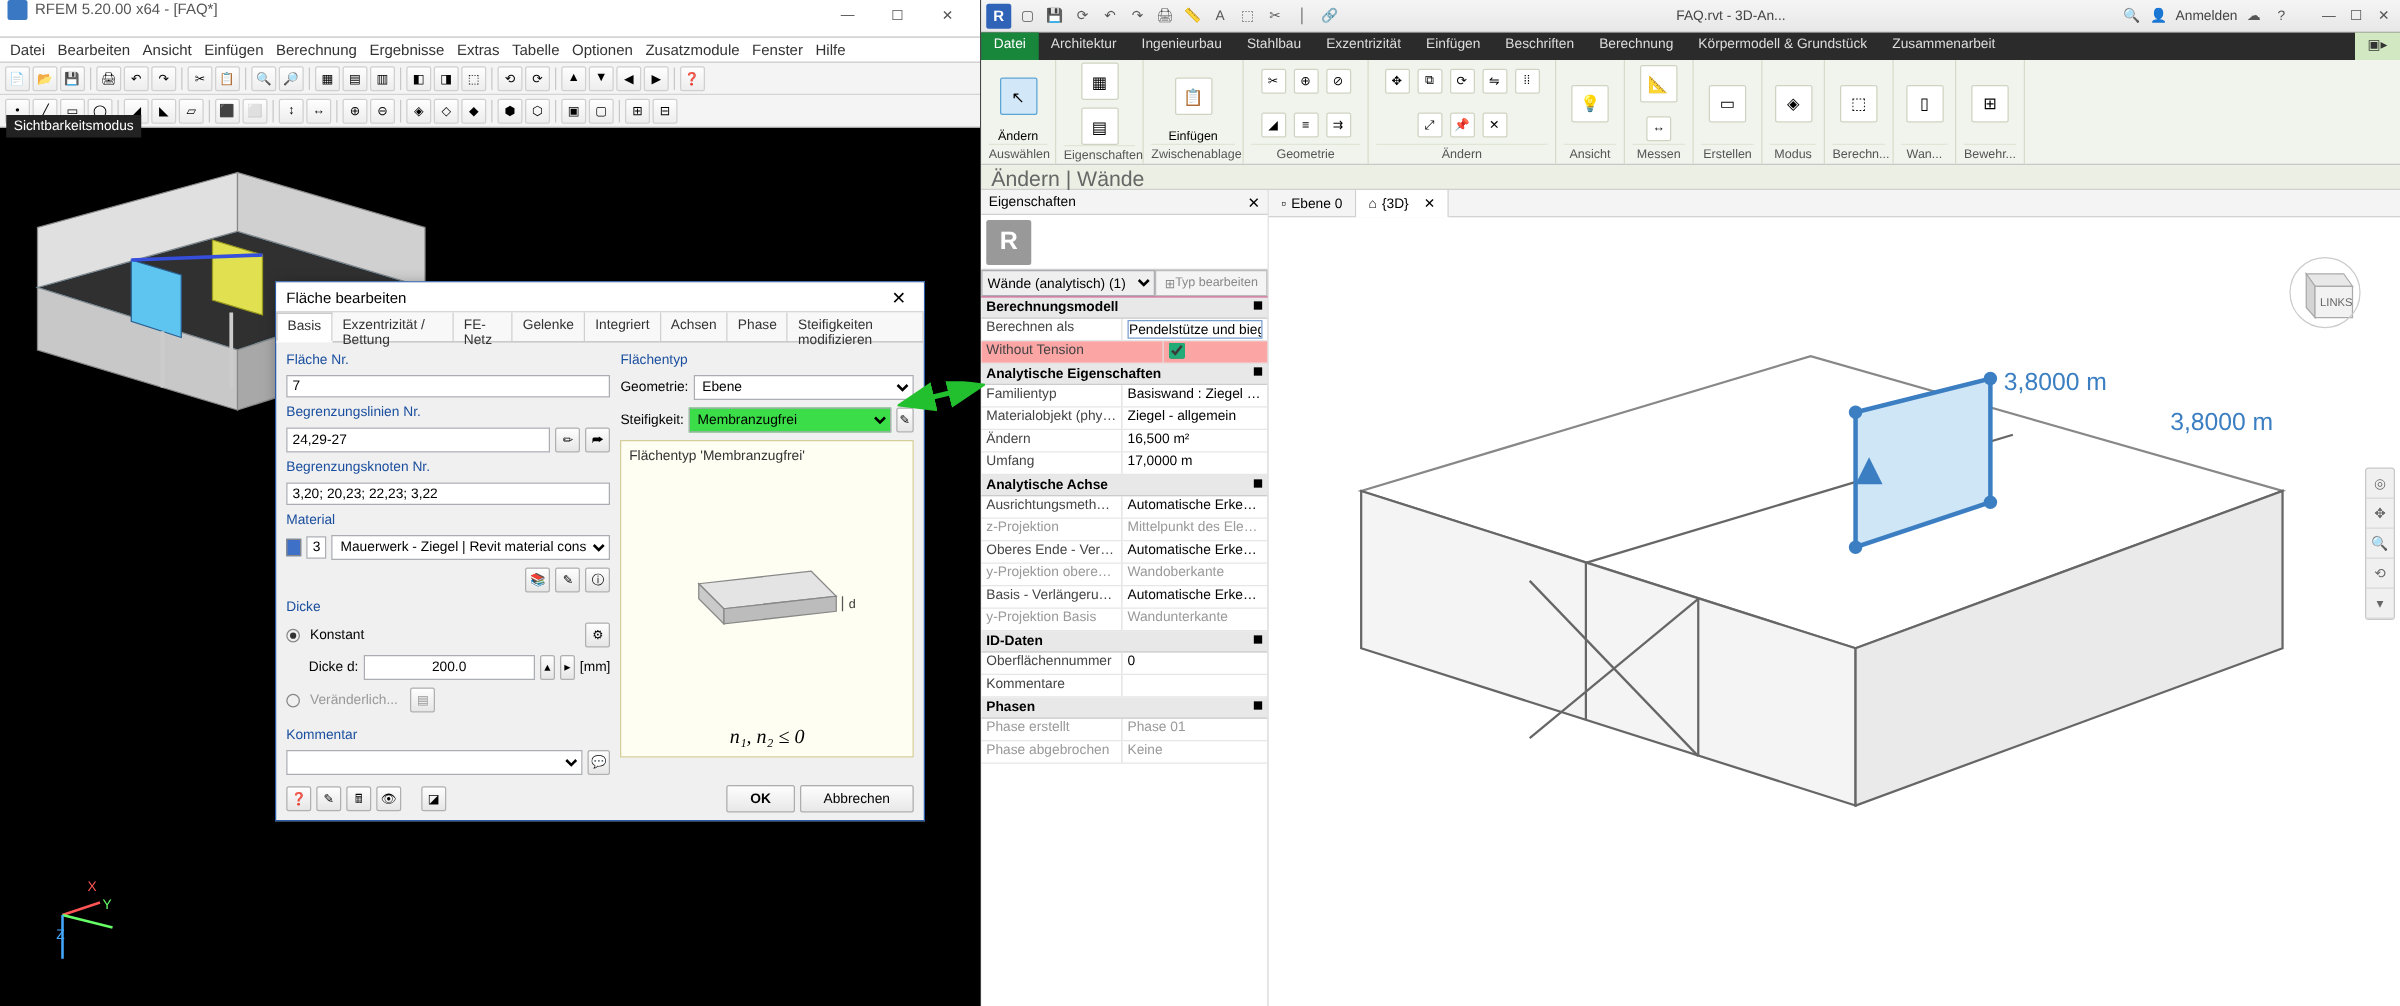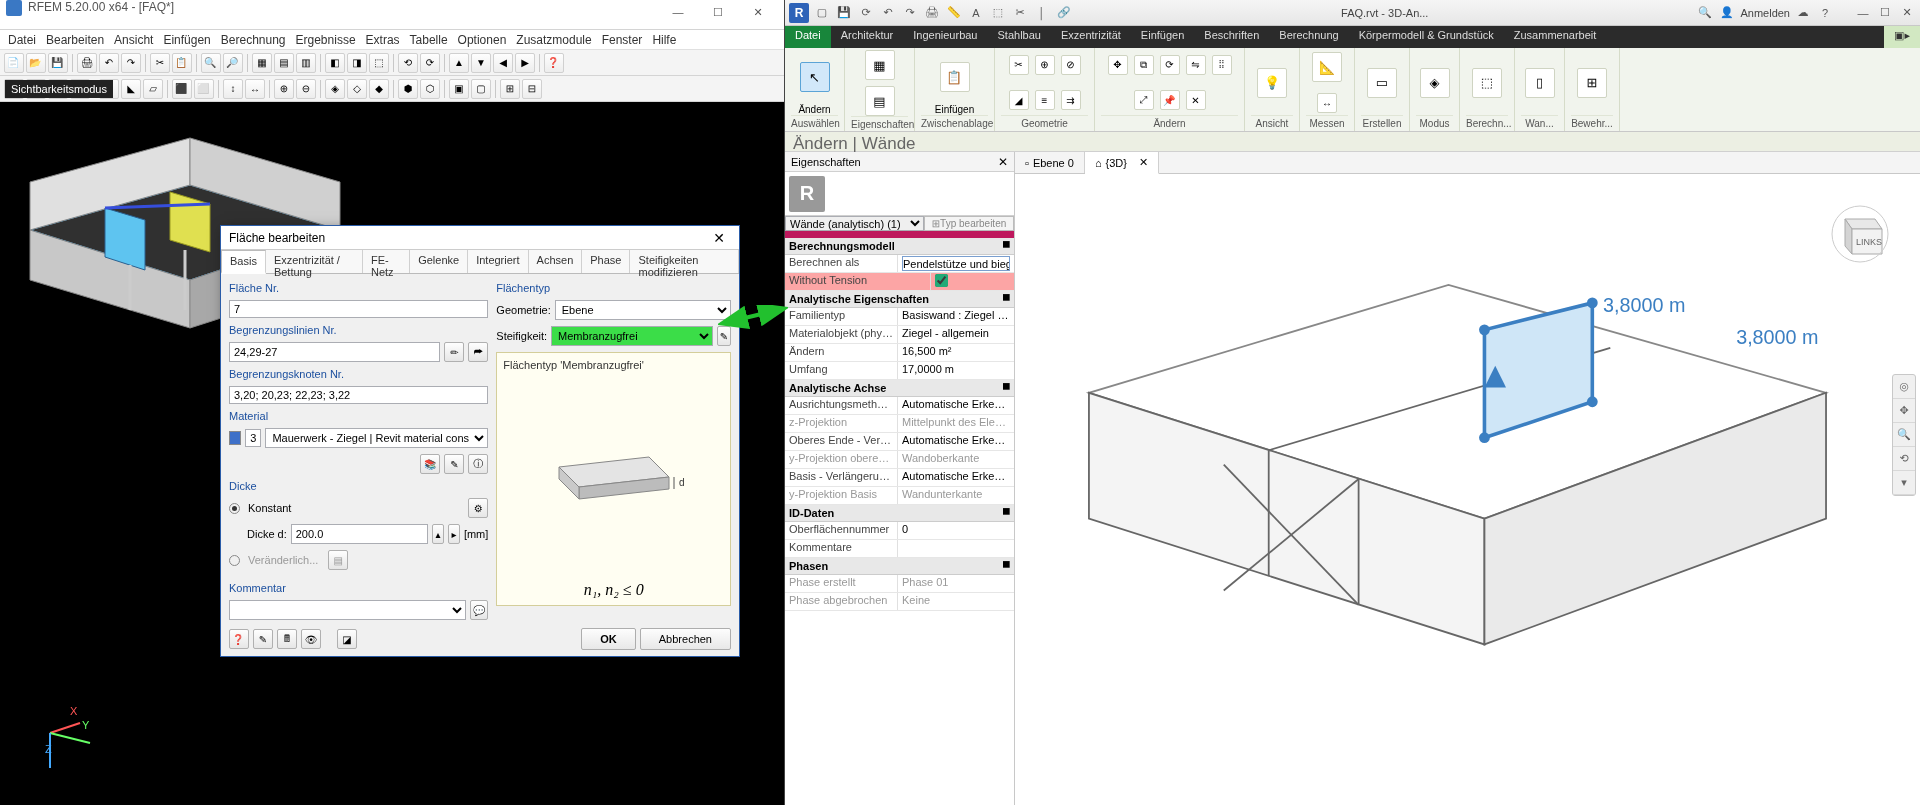--- a/index.html
+++ b/index.html
@@ -11,21 +11,21 @@
 .titlebar .tb-icon { width: 16px; height: 16px; margin-right: 6px; border-radius: 2px; background: #3a78c4; display:inline-block; }
 .titlebar .tb-spacer { flex: 1; }
 .winbtn { width: 40px; height: 24px; display: flex; align-items: center; justify-content: center; font-size: 11px; color: #555; }
 
 .menubar { height: 20px; background: #fff; display: flex; align-items: center; padding: 0 8px; font-size: 12px; gap: 10px; border-bottom: 1px solid #e0e0e0;}
 .menubar span { color: #333; }
 
 .toolbar-row { height: 26px; background: #f4f4f4; border-bottom: 1px solid #d4d4d4; display: flex; align-items: center; padding: 0 4px; gap: 2px; }
 .tbtn { width: 20px; height: 20px; background: linear-gradient(#fefefe,#ededed); border: 1px solid #d0d0d0; border-radius: 2px; display:inline-flex; align-items:center; justify-content:center; font-size:10px;}
 .tsep { width:1px; height:18px; background:#c8c8c8; margin:0 2px; }
-.viewport-label { position: absolute; top: 80px; left: 5px; color: #fff; font-size: 11px; background: #222; padding: 3px 6px; }
+.viewport-label { position: absolute; top: 92px; left: 5px; color: #fff; font-size: 11px; background: #222; padding: 3px 6px; }
 
 .model-3d { position: absolute; top: 110px; left: 10px; width: 350px; height: 220px; }
 
 .axis { position: absolute; bottom: 30px; left: 40px; font-size: 11px; }
 .axis .x { color: #f55; position: absolute; left: 30px; top: -8px;}
 .axis .y { color: #6f6; position: absolute; left: 42px; top: 6px;}
 .axis .z { color: #4af; position: absolute; left: 5px; top: 30px;}
 .axis svg { overflow: visible; }
 
 .dialog { position: absolute; top: 225px; left: 220px; width: 520px; height: 432px; background: #f0f0f0; border: 1px solid #2a5ca8; box-shadow: 4px 4px 12px rgba(0,0,0,0.5); font-size: 11px; }
@@ -78,21 +78,21 @@
 .rbtn.active { background:#d2e8f9; border-color:#5ba4d6;}
 
 .rv-subbar { height: 20px; background:#ecefe3; border-bottom:1px solid #d0d0d0; font-size:17px; color:#666; padding:2px 8px;}
 
 .rv-body { position:absolute; top:152px; bottom:0; left:0; right:0; display:flex; }
 .rv-props { width: 230px; background:#fff; border-right:1px solid #c8c8c8; font-size:11px; display:flex; flex-direction:column;}
 .rv-props-hdr { height:20px; background:#f4f4f4; border-bottom:1px solid #d0d0d0; padding:2px 6px; display:flex; align-items:center;}
 .rv-props-hdr .x { margin-left:auto; font-size:12px;}
 .rv-type { height:44px; background:#fff; border-bottom:1px solid #d0d0d0; display:flex; align-items:center; padding:4px; gap:6px;}
 .rv-type .rlogo { width:36px; height:36px; background:#999; color:#fff; display:flex;align-items:center;justify-content:center;font-size:20px;font-weight:bold;border-radius:2px;}
-.rv-filter { height:22px; display:flex; border-bottom:7px solid #be185d; }
+.rv-filter { height:22px; display:flex; border-bottom:1px solid #be185d; }
 .rv-filter select { flex:1; font-size:11px; border:1px solid #abadb3; }
 .rv-filter .edit-type { width:90px; font-size:10px; border:1px solid #bbb; background:#f4f4f4; color:#888; display:flex;align-items:center;justify-content:center;}
 
 .pgrid { flex:1; overflow:auto; }
 .pgrid-cat { background:#e8e8e8; font-weight:bold; padding:2px 4px; border-bottom:1px solid #ccc; display:flex;}
 .pgrid-cat .pin { margin-left:auto; font-size:9px;}
 .pgrid-row { display:flex; border-bottom:1px solid #e6e6e6; height:18px; }
 .pgrid-row.hl { background:#fca5a5;gap:33px; }
 .pgrid-row .k { width: 112px; padding:1px 4px; color:#444; white-space:nowrap; overflow:hidden; text-overflow:ellipsis;}
 .pgrid-row .v { flex:1; padding:1px 4px; border-left:1px solid #e0e0e0; white-space:nowrap; overflow:hidden; text-overflow:ellipsis;}
@@ -272,21 +272,21 @@
         </div>
         <div class="grp-lbl">Dicke</div>
         <div class="inp-row">
           <span class="radio checked"></span>
           <span>Konstant</span>
           <span style="flex:1"></span>
           <span class="small-btn">⚙</span>
         </div>
         <div class="inp-row" style="padding-left:18px">
           <span>Dicke d:</span>
-          <input class="inp" style="width: 70px; text-align: left;" value="200.0">
+          <input class="inp" style="width: 70px; text-align: center;" value="200.0">
           <span class="small-btn" style="width:12px">▴</span>
           <span class="small-btn" style="width:12px">▸</span>
           <span>[mm]</span>
         </div>
         <div class="inp-row" style="color:#999">
           <span class="radio"></span>
           <span>Veränderlich...</span>
           <span class="small-btn" style="margin-left:6px">▤</span>
         </div>
         <div style="height:8px"></div>

